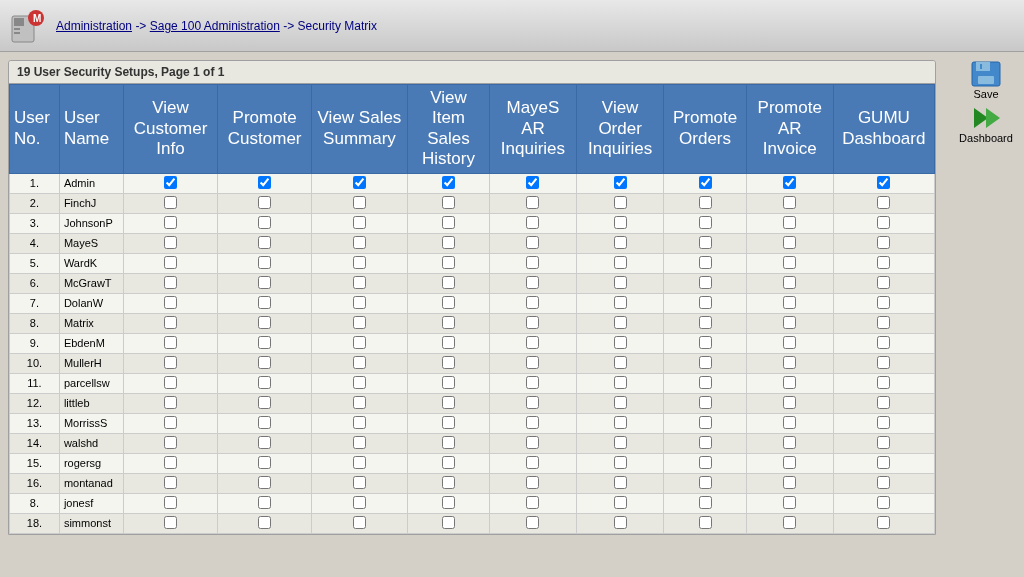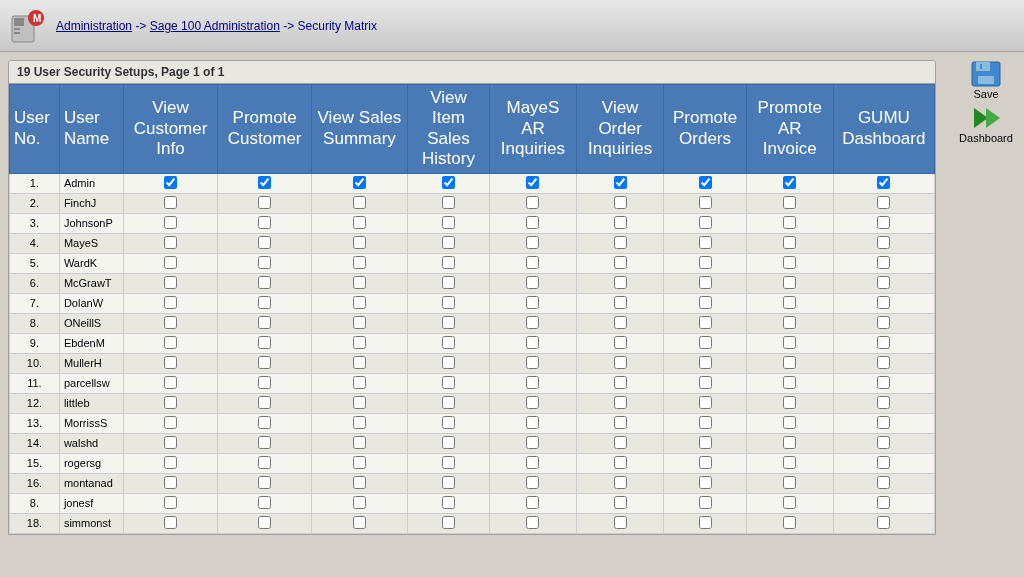--- a/index.html
+++ b/index.html
@@ -278,21 +278,21 @@
                 <td><input type="checkbox" style=""></td>
                 <td><input type="checkbox" style=""></td>
                 <td><input type="checkbox" style=""></td>
                 <td><input type="checkbox" style=""></td>
                 <td><input type="checkbox" style=""></td>
                 <td><input type="checkbox" style=""></td>
                 <td><input type="checkbox" style=""></td>
               </tr>
               <tr>
                 <td>8.</td>
-                <td class="left-align">ONeillS</td>
+                <td class="left-align">Matrix</td>
                 <td><input type="checkbox" style=""></td>
                 <td><input type="checkbox" style=""></td>
                 <td><input type="checkbox" style=""></td>
                 <td><input type="checkbox" style=""></td>
                 <td><input type="checkbox" style=""></td>
                 <td><input type="checkbox" style=""></td>
                 <td><input type="checkbox" style=""></td>
                 <td><input type="checkbox" style=""></td>
                 <td><input type="checkbox" style=""></td>
               </tr>

